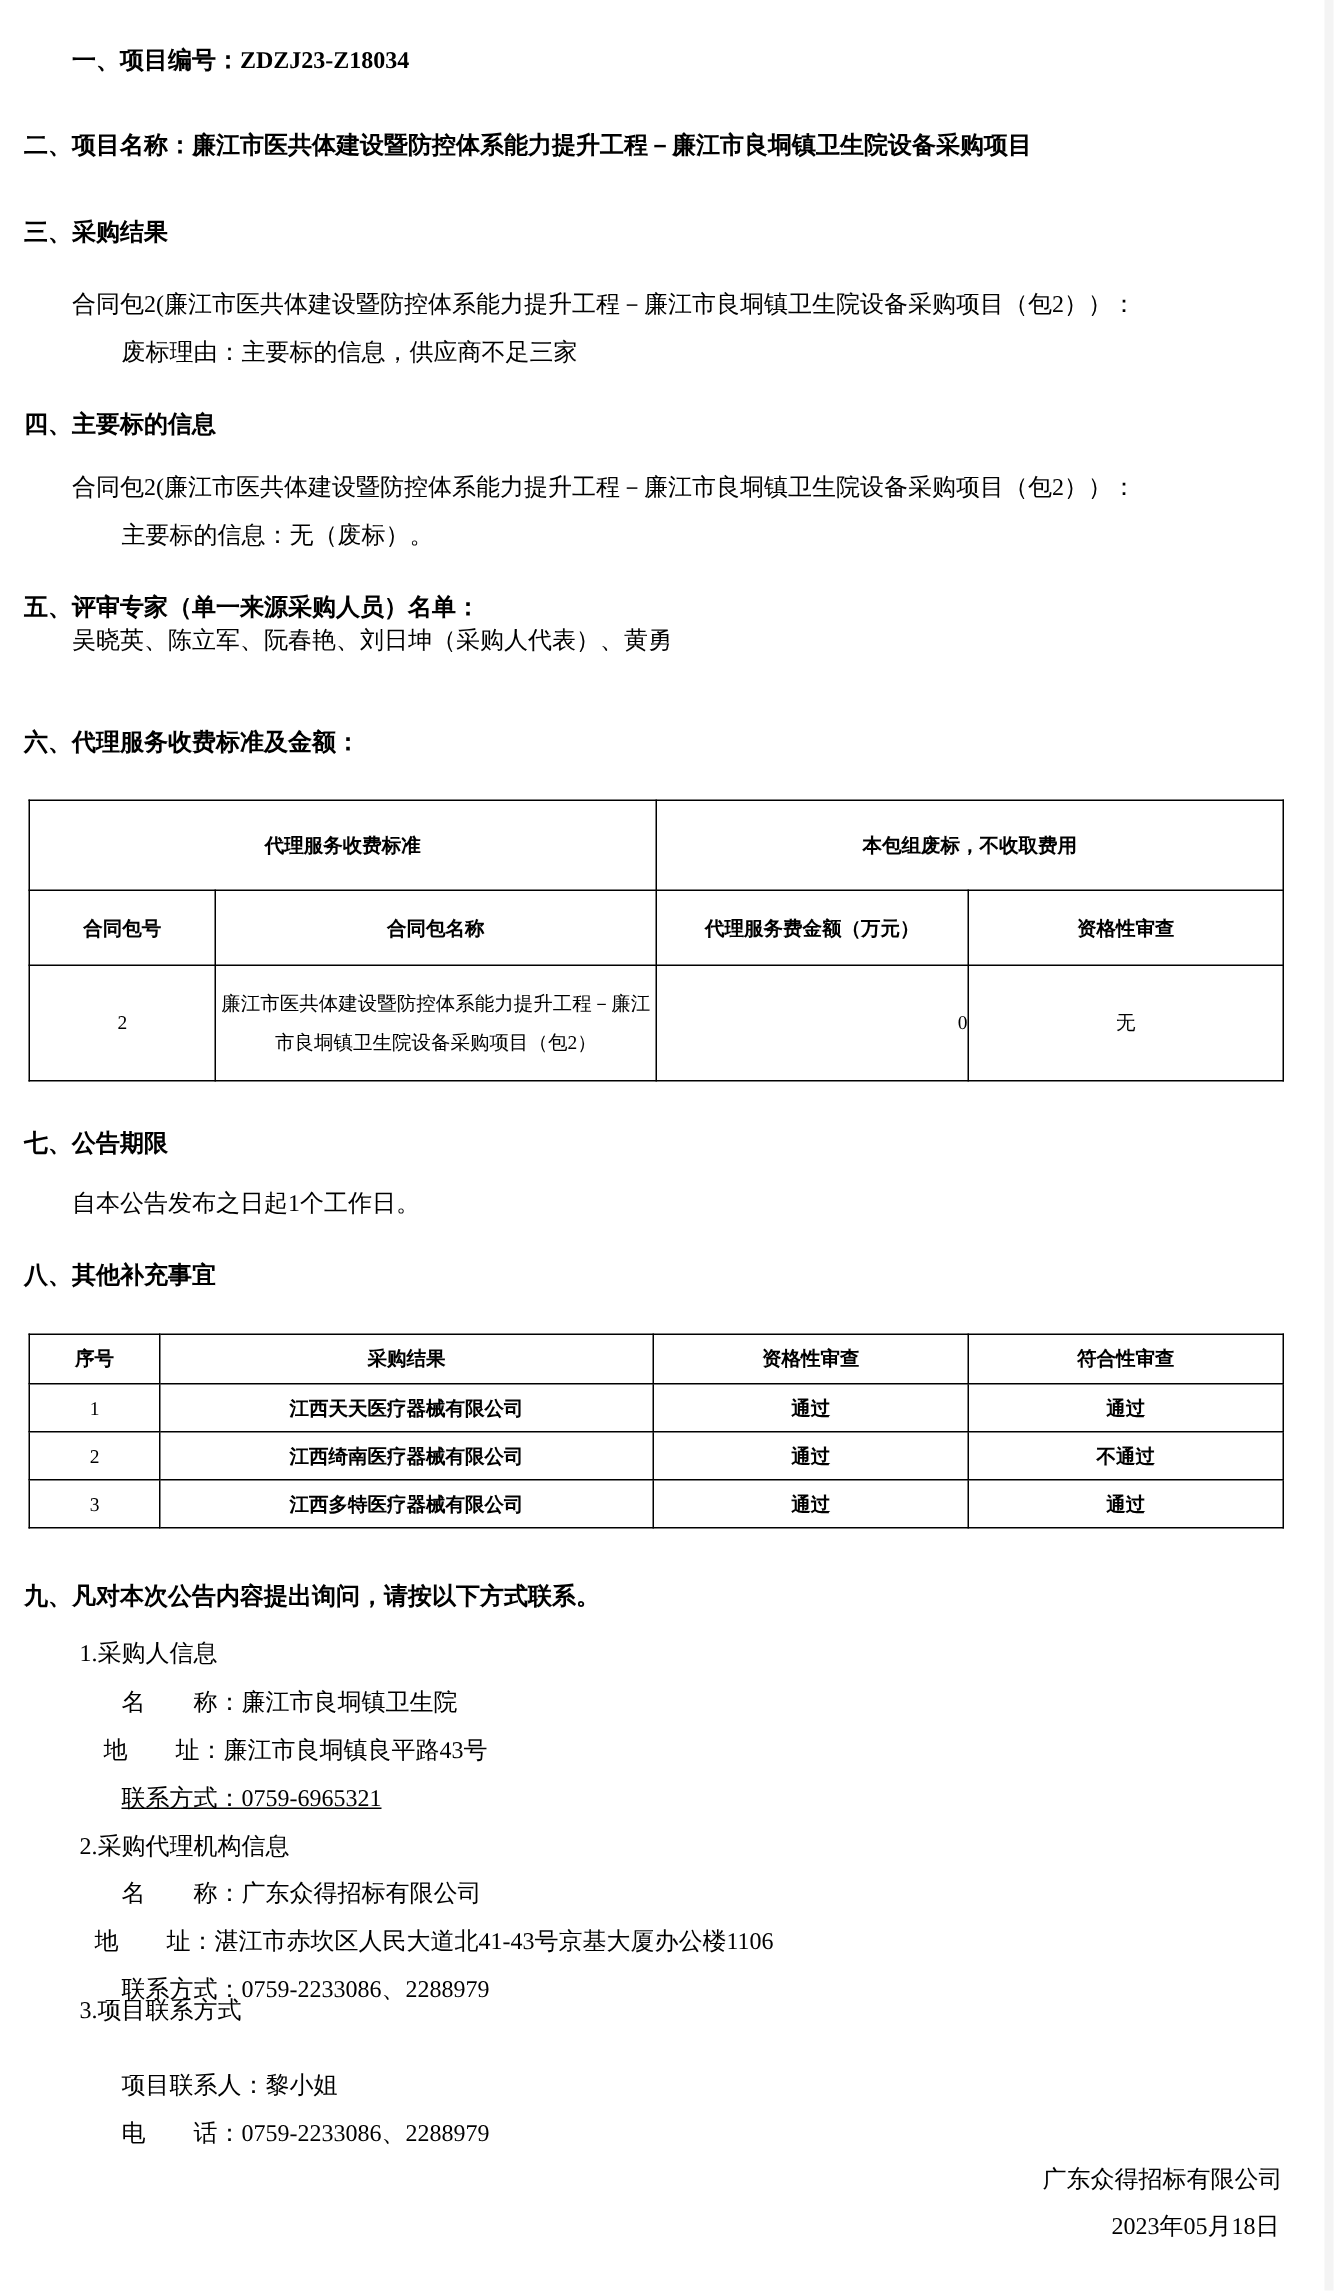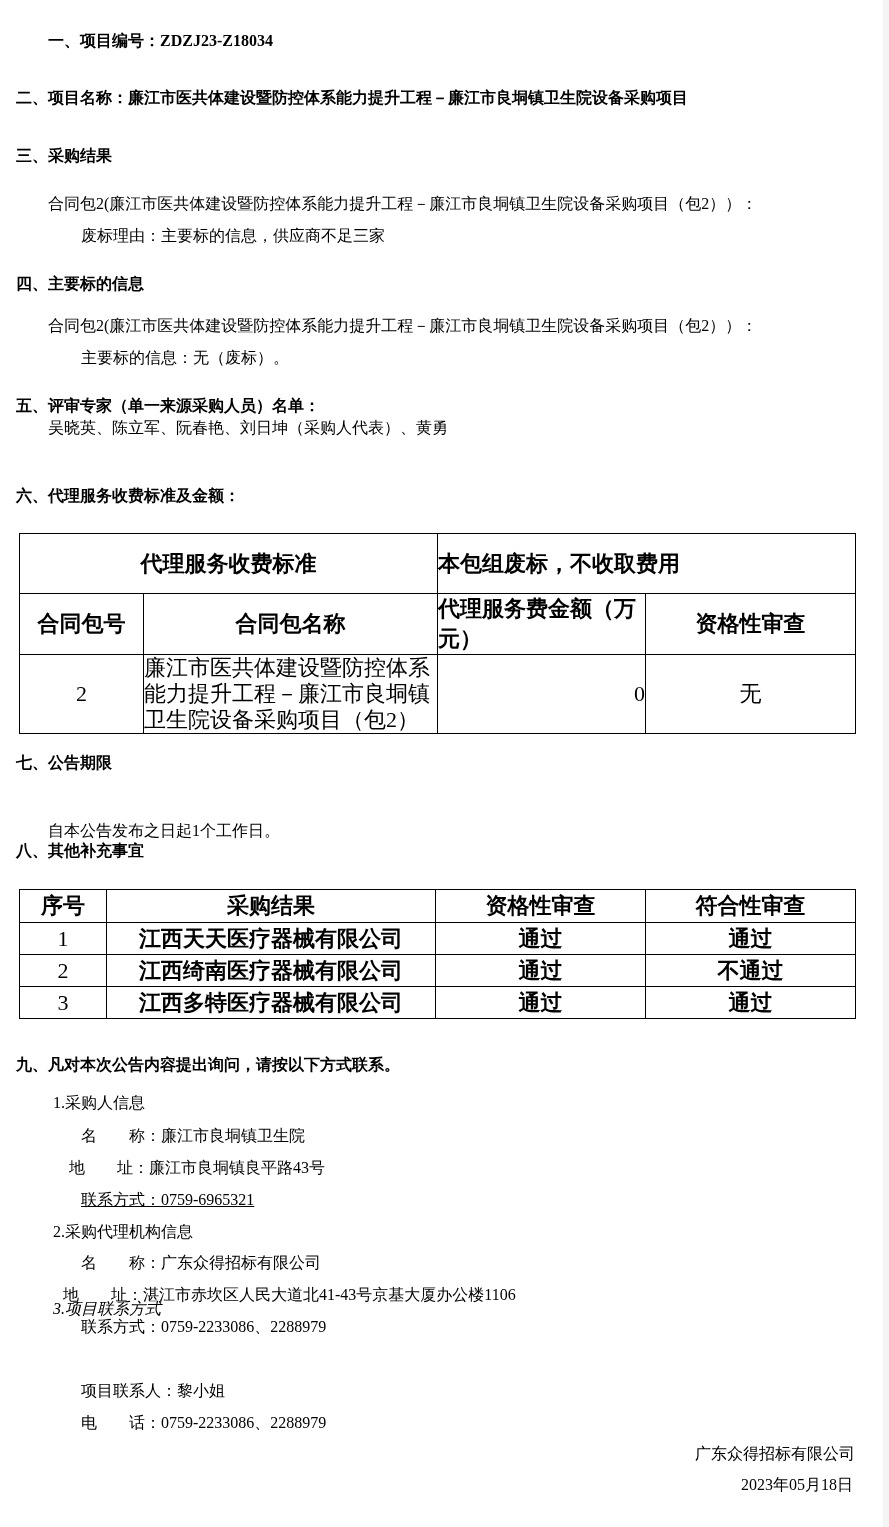--- a/index.html
+++ b/index.html
@@ -17,27 +17,27 @@
   .right { text-align: right; }
   table.doc {
     position: absolute;
     border-collapse: collapse;
     table-layout: fixed;
     left: 19px;
     width: 836px;
   }
   table.doc td {
     border: 1px solid #000000;
-    font-size: 22px;
+    font-size: 13px;
     padding: 0;
     vertical-align: middle;
     overflow: hidden;
   }
   td.c { text-align: center; }
-  td.l { text-align: left; padding-left: 10px; padding-right: 10px; }
+  td.l { text-align: center; padding-left: 10px; padding-right: 10px; }
   td.r { text-align: right; padding-right: 8px; }
   td.bold { font-weight: bold; }
   td.wrap { white-space: normal; line-height: 26px; }
   #right-strip {
     position: absolute;
     left: 883px; top: 0;
     width: 6px; height: 1527px;
     background: #f4f4f4;
   }
 </style>
@@ -82,21 +82,21 @@
   <tr style="height:77px">
     <td class="c">2</td>
     <td class="l wrap">廉江市医共体建设暨防控体系能力提升工程－廉江市良垌镇卫生院设备采购项目（包2）</td>
     <td class="r">0</td>
     <td class="c">无</td>
   </tr>
 </tbody>
   </table>
 
 <div class="abs h" style="left:16px; top:754px;">七、公告期限</div>
-<div class="abs" style="left:48px; top:794px;margin-top:28px;">自本公告发布之日起1个工作日。</div>
+<div class="abs" style="left:48px; top:794px;">自本公告发布之日起1个工作日。</div>
 
 <div class="abs h" style="left:16px; top:842px;">八、其他补充事宜</div>
 
 <table class="doc" style="top:889px;">
   <colgroup>
     <col style="width:87px">
       <col style="width:329px">
       <col style="width:210px">
       <col style="width:210px">
   </colgroup>
@@ -133,20 +133,20 @@
 <div class="abs" style="left:53px; top:1094px;">1.采购人信息</div>
 <div class="abs" style="left:81px; top:1127px;">名　　称：廉江市良垌镇卫生院</div>
 <div class="abs" style="left:69px; top:1159px;">地　　址：廉江市良垌镇良平路43号</div>
 <div class="abs" style="left:81px; top:1191px;text-decoration:underline;">联系方式：0759-6965321</div>
 
 <div class="abs" style="left:53px; top:1223px;">2.采购代理机构信息</div>
 <div class="abs" style="left:81px; top:1254px;">名　　称：广东众得招标有限公司</div>
 <div class="abs" style="left:63px; top:1286px;">地　　址：湛江市赤坎区人民大道北41-43号京基大厦办公楼1106</div>
 <div class="abs" style="left:81px; top:1318px;">联系方式：0759-2233086、2288979</div>
 
-<div class="abs" style="left:53px; top:1300px;font-style:italic;">3.项目联系方式</div>
+<div class="abs" style="left:53px; top:1332px;">3.项目联系方式</div>
 <div class="abs" style="left:81px; top:1382px;">项目联系人：黎小姐</div>
 <div class="abs" style="left:81px; top:1414px;">电　　话：0759-2233086、2288979</div>
 
 <div class="abs right" style="right:34px; top:1445px;">广东众得招标有限公司</div>
 <div class="abs right" style="right:36px; top:1476px;">2023年05月18日</div>
 
 <div id="right-strip"></div>
 
 </body></html>

